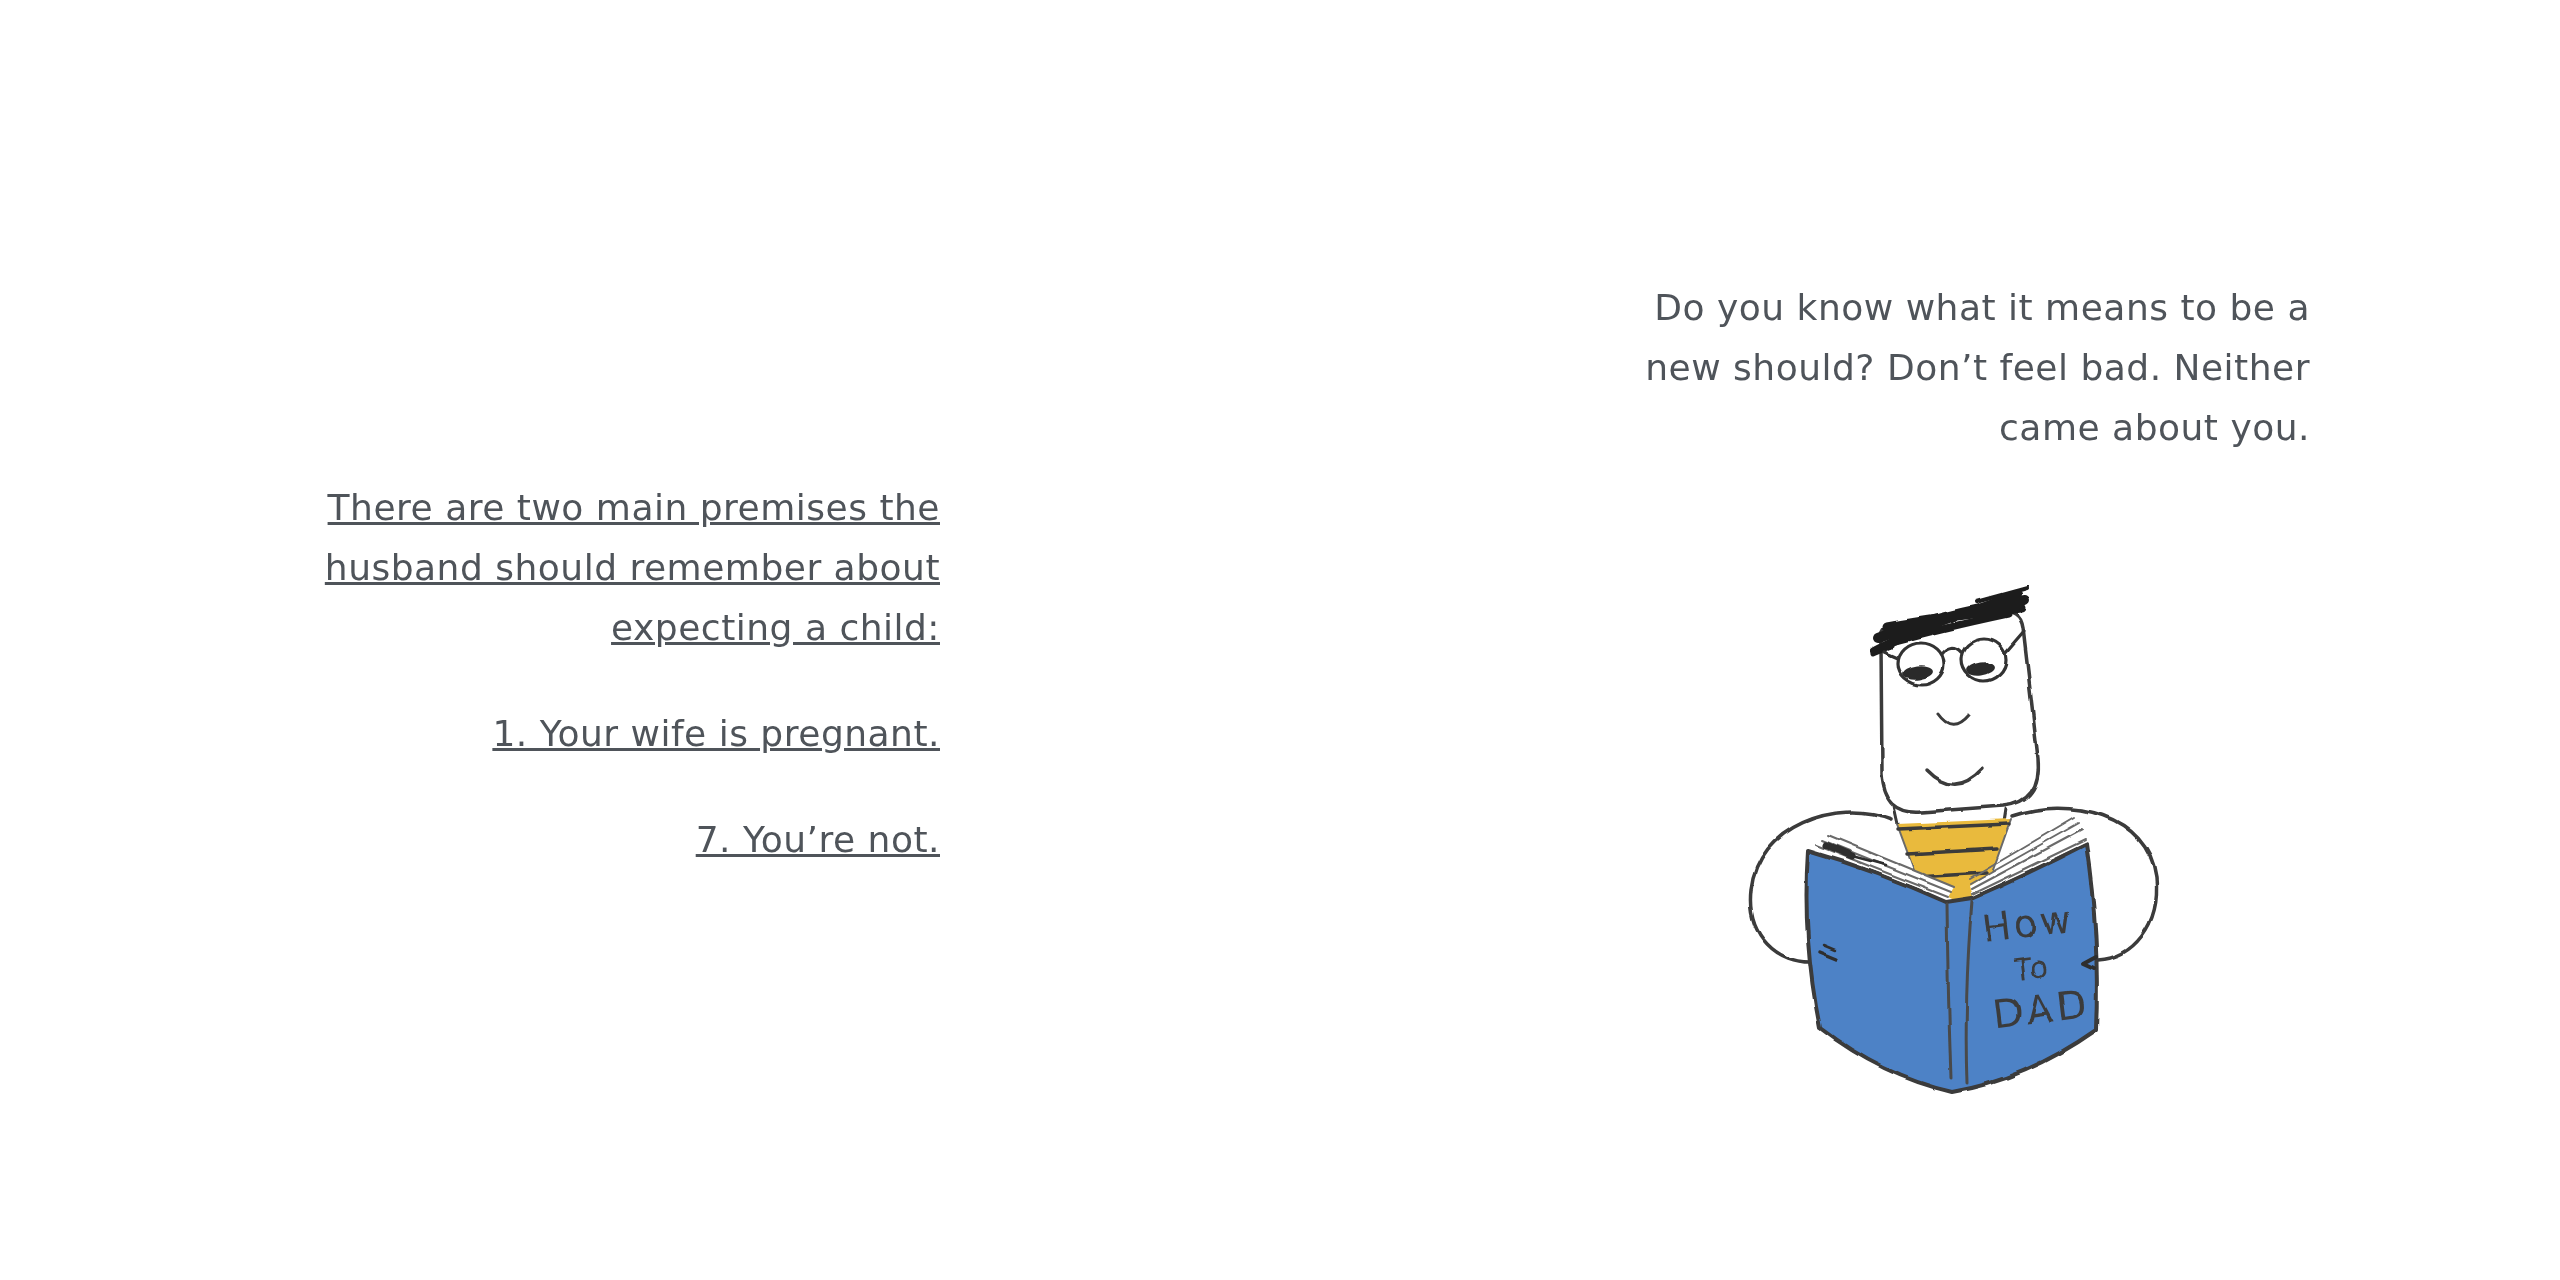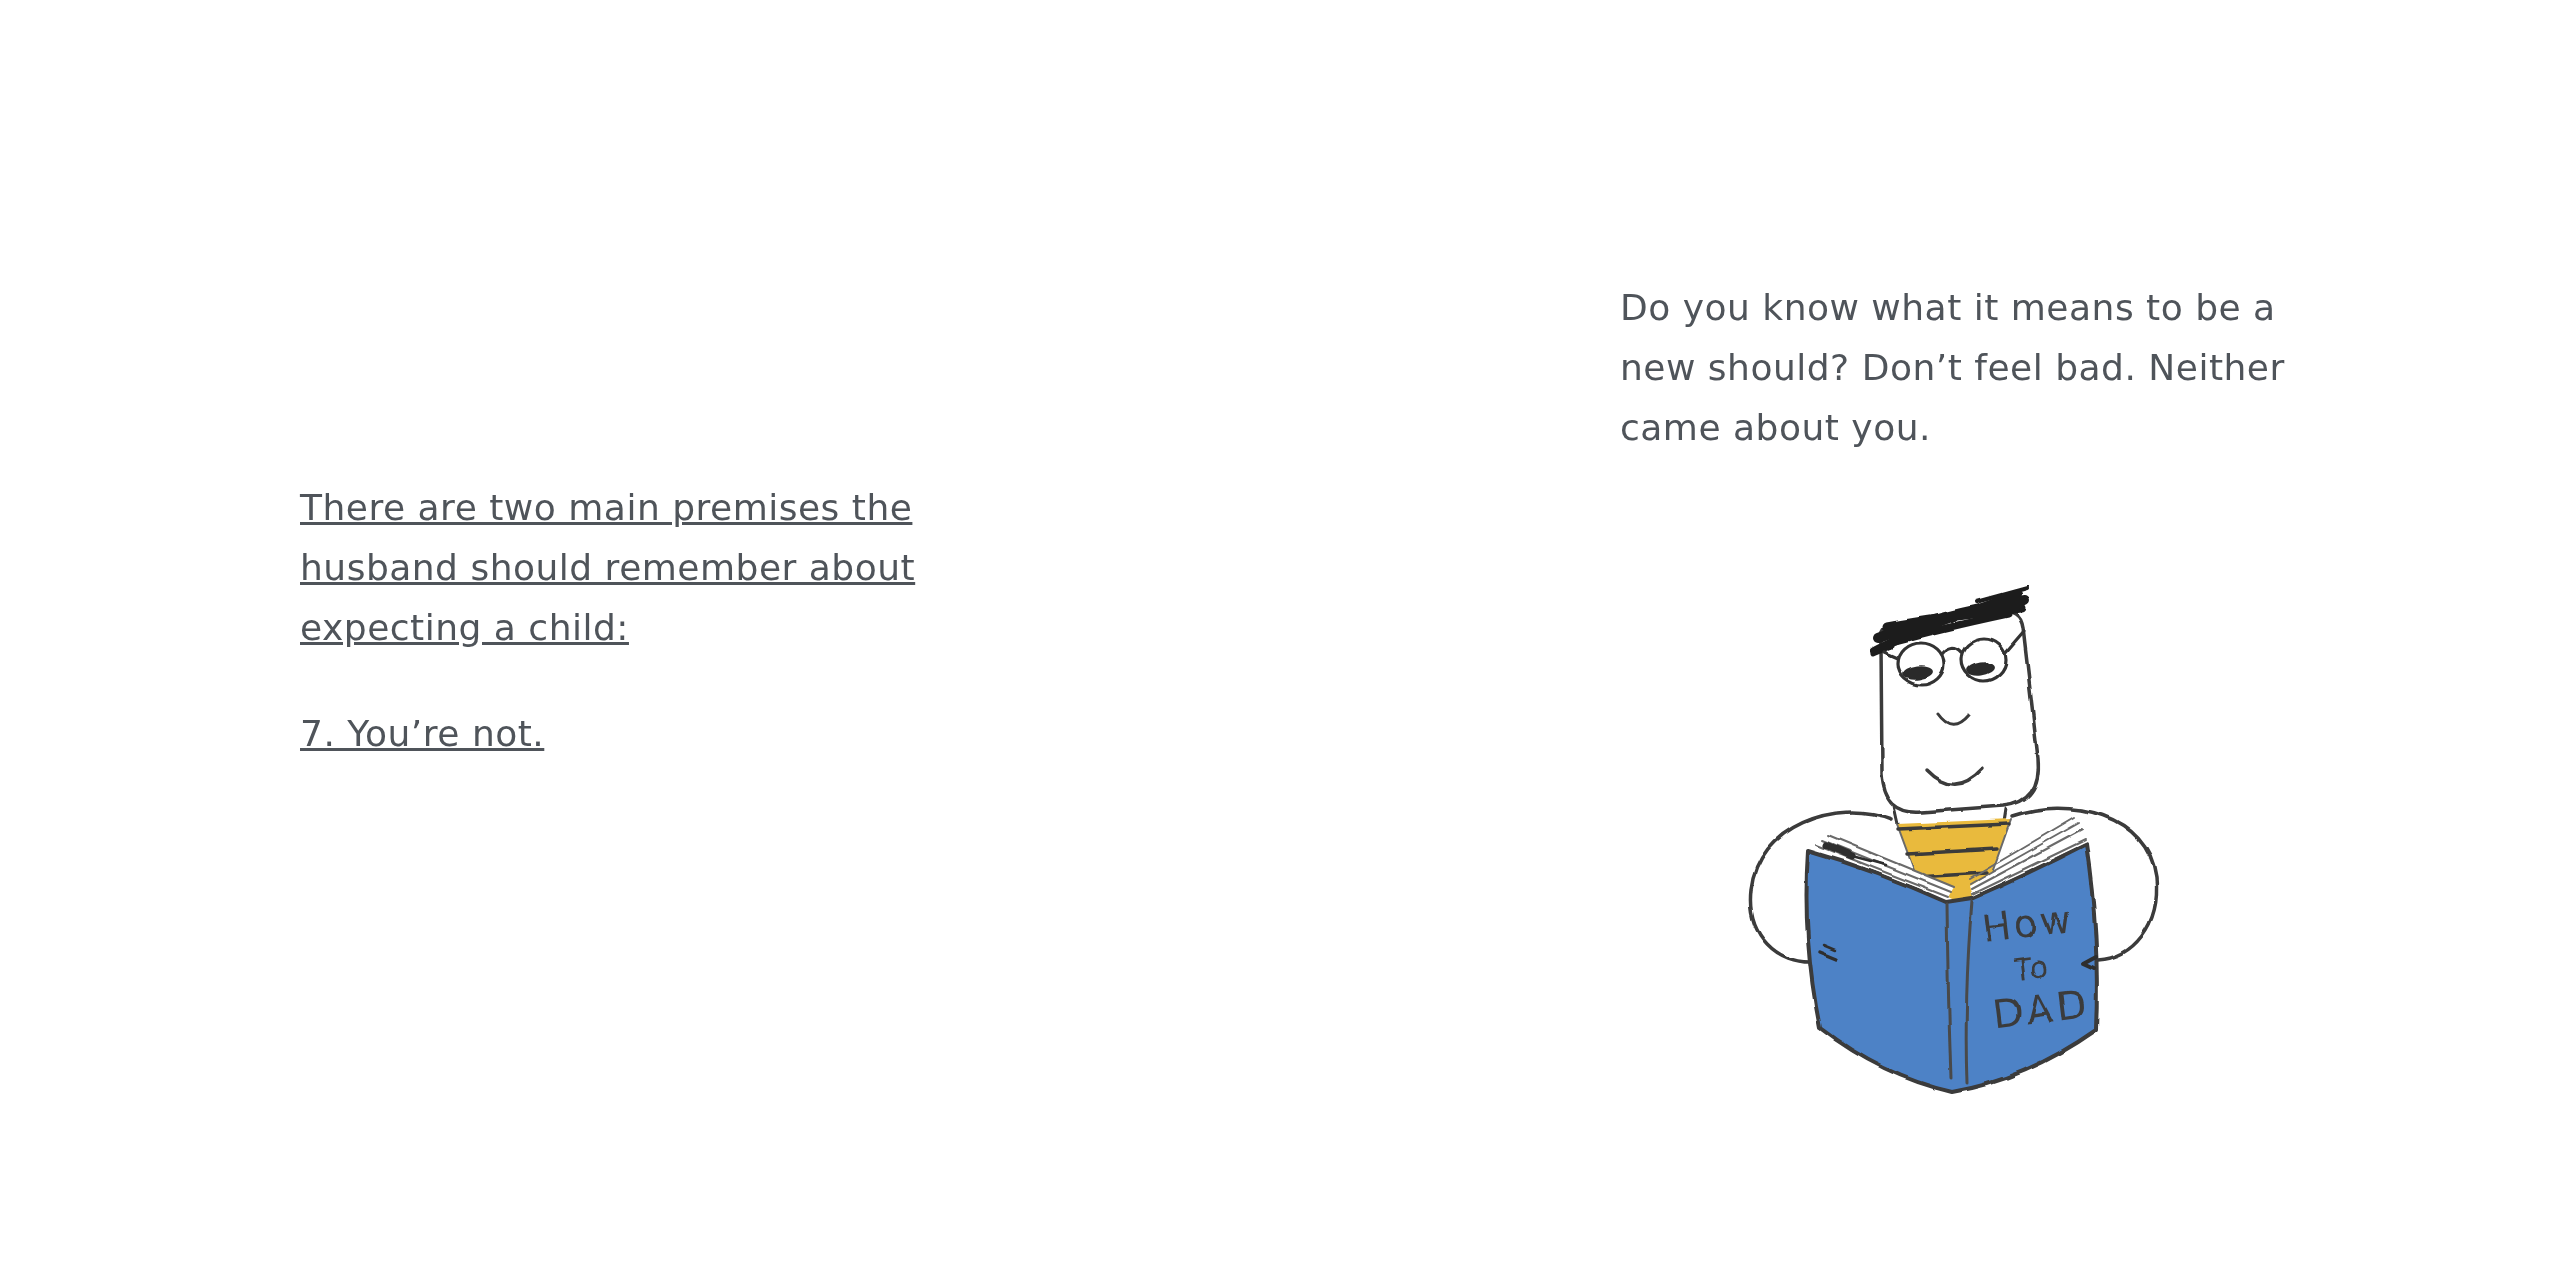--- a/index.html
+++ b/index.html
@@ -6,21 +6,21 @@
   .screen{
     position:relative;
     width:2560px;height:1280px;
     background:#ffffff;
     overflow:hidden;
     font-family:"DejaVu Sans", sans-serif;
     color:#4f545a;
   }
   .text-block{
     position:absolute;
-    text-align:left;
+    text-align:right;
     font-size:36px;
     line-height:60px;
     letter-spacing:0.5px;
     color:#4f545a;
   }
   .left-text{ left:300px; top:478px; width:640px;text-decoration:underline; }
   .right-text{ left:1620px; top:278px; width:690px; }
   .text-line{ white-space:nowrap; }
   .list-item{ margin-top:46px; white-space:nowrap; }
   .illustration{
@@ -35,20 +35,21 @@
 </style>
 </head>
 <body>
 
 <div class="screen">
 
   <div class="text-block left-text">
     <div class="text-line">There are two main premises the</div>
     <div class="text-line">husband should remember about</div>
     <div class="text-line">expecting a child:</div>
+    <div class="text-line list-item">1. Your wife is pregnant.</div>
     <div class="text-line list-item">7. You’re not.</div>
   </div>
 
   <div class="text-block right-text">
     <div class="text-line">Do you know what it means to be a</div>
     <div class="text-line">new should? Don’t feel bad. Neither</div>
     <div class="text-line">came about you.</div>
   </div>
 
   <svg class="illustration" viewBox="0 0 480 560" xmlns="http://www.w3.org/2000/svg">

